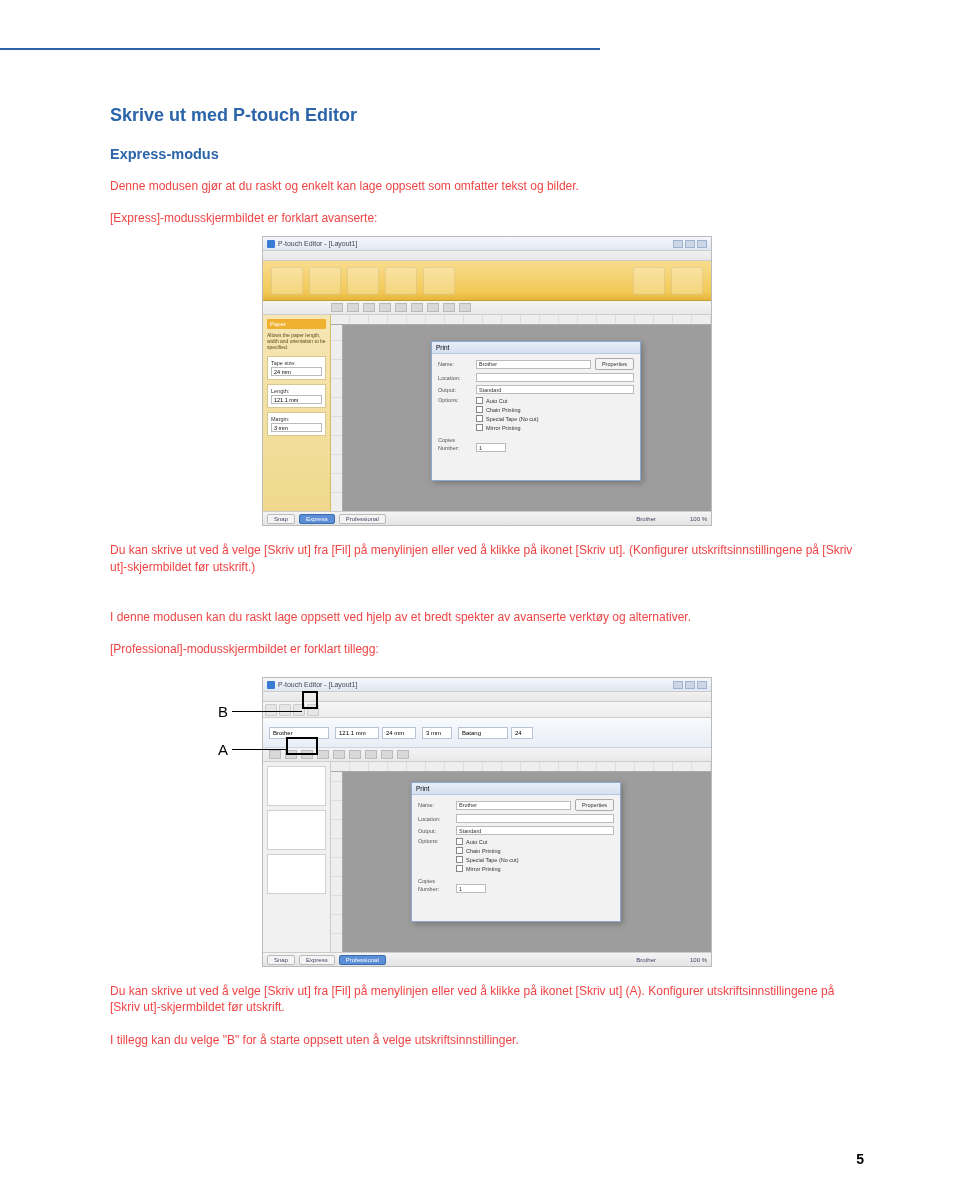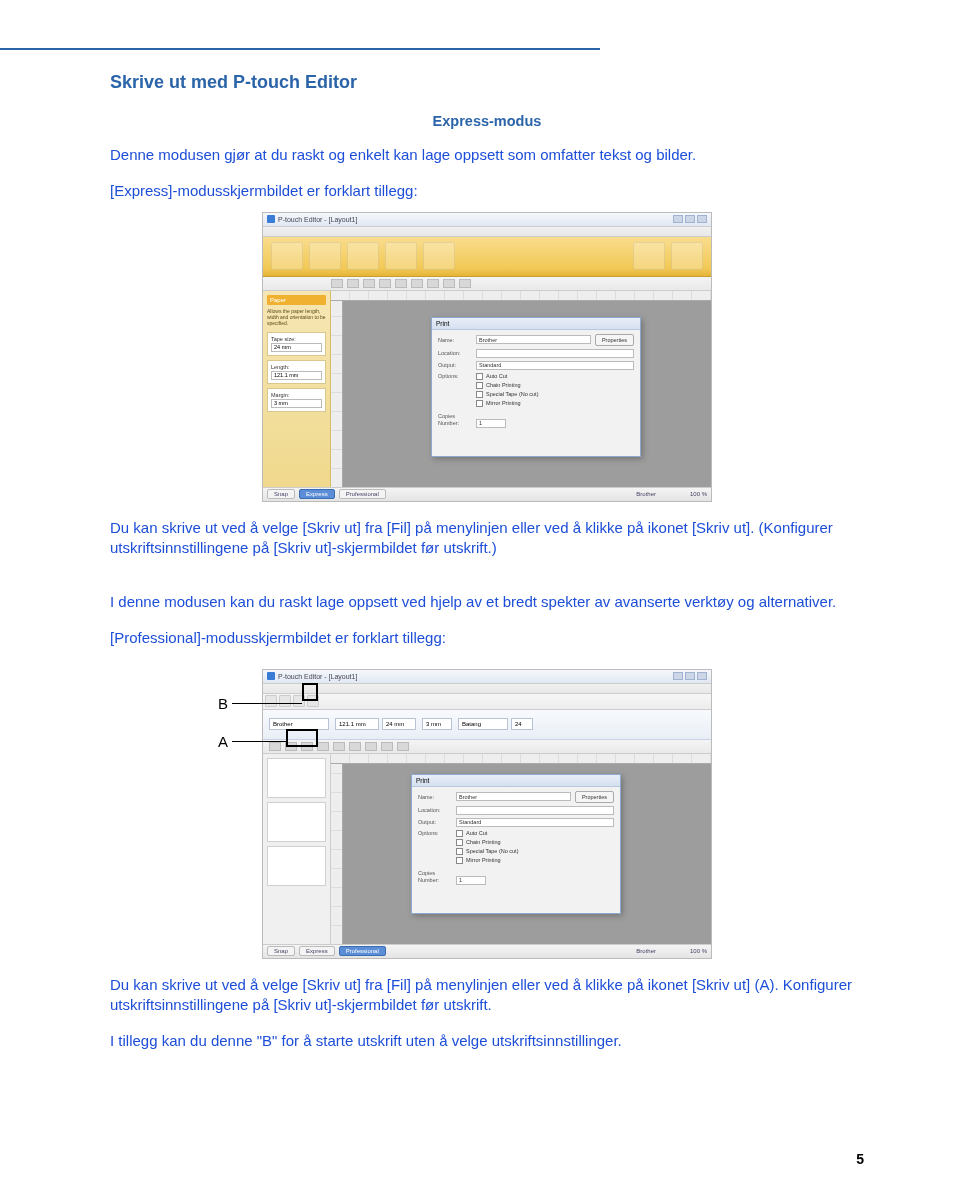--- a/index.html
+++ b/index.html
@@ -13,40 +13,39 @@
   }
   .top-rule {
     position: absolute;
     top: 48px;
     left: 0;
     width: 600px;
     height: 2px;
     background: #2b64a8;
   }
   .page {
-    padding: 72px 96px 40px 110px;
+    padding: 105px 96px 40px 110px;
   }
   h1 {
     color: #2b64a8;
     font-size: 18px;
     font-weight: bold;
     margin-bottom: 20px;
   }
   h2 {
     color: #2b64a8;
     font-size: 14.5px;
     font-weight: bold;
     margin-bottom: 6px;
-    text-align: center;
   }
   p {
-    font-size: 15px;
+    font-size: 12px;
     line-height: 1.35;
     margin-bottom: 4px;
-    color: #1d4ed8;
+    color: #ef4444;
     margin-top: 16px;
   }
   .screenshot {
     width: 450px;
     height: 290px;
     margin: 10px auto 14px auto;
     background: #e6e6e6;
     border: 1px solid #bbb;
     position: relative;
     overflow: hidden;
@@ -235,21 +234,21 @@
 <body>
 
 <div class="top-rule"></div>
 
 <div class="page">
 
   <h1>Skrive ut med P-touch Editor</h1>
 
   <h2>Express-modus</h2>
   <p>Denne modusen gjør at du raskt og enkelt kan lage oppsett som omfatter tekst og bilder.</p>
-  <p>[Express]-modusskjermbildet er forklart tillegg:</p>
+  <p>[Express]-modusskjermbildet er forklart avanserte:</p>
 
   <div class="shot-wrapper">
     <div class="screenshot">
       <div class="ss-titlebar">
         <div class="tb-icon"></div>
         <span>P-touch Editor - [Layout1]</span>
         <div class="spacer"></div>
         <div class="winbtn"></div>
         <div class="winbtn"></div>
         <div class="winbtn"></div>
@@ -475,17 +474,17 @@
     <div class="callout-line-h" style="left:122px; top:44px; width:70px;"></div>
     <div class="callout-box" style="left:192px; top:24px; width:16px; height:18px;"></div>
 
     <div class="callout-letter" style="position:absolute; left:108px; top:74px;">A</div>
     <div class="callout-line-h" style="left:122px; top:82px; width:54px;"></div>
     <div class="callout-box" style="left:176px; top:70px; width:32px; height:18px;"></div>
 
   </div>
 
   <p>Du kan skrive ut ved å velge [Skriv ut] fra [Fil] på menylinjen eller ved å klikke på ikonet [Skriv ut] (A). Konfigurer utskriftsinnstillingene på [Skriv ut]-skjermbildet før utskrift.</p>
-  <p>I tillegg kan du denne "B" for å starte utskrift uten å velge utskriftsinnstillinger.</p>
+  <p>I tillegg kan du velge "B" for å starte oppsett uten å velge utskriftsinnstillinger.</p>
 
 </div>
 
 <div class="page-num">5</div>
 
 </body></html>

